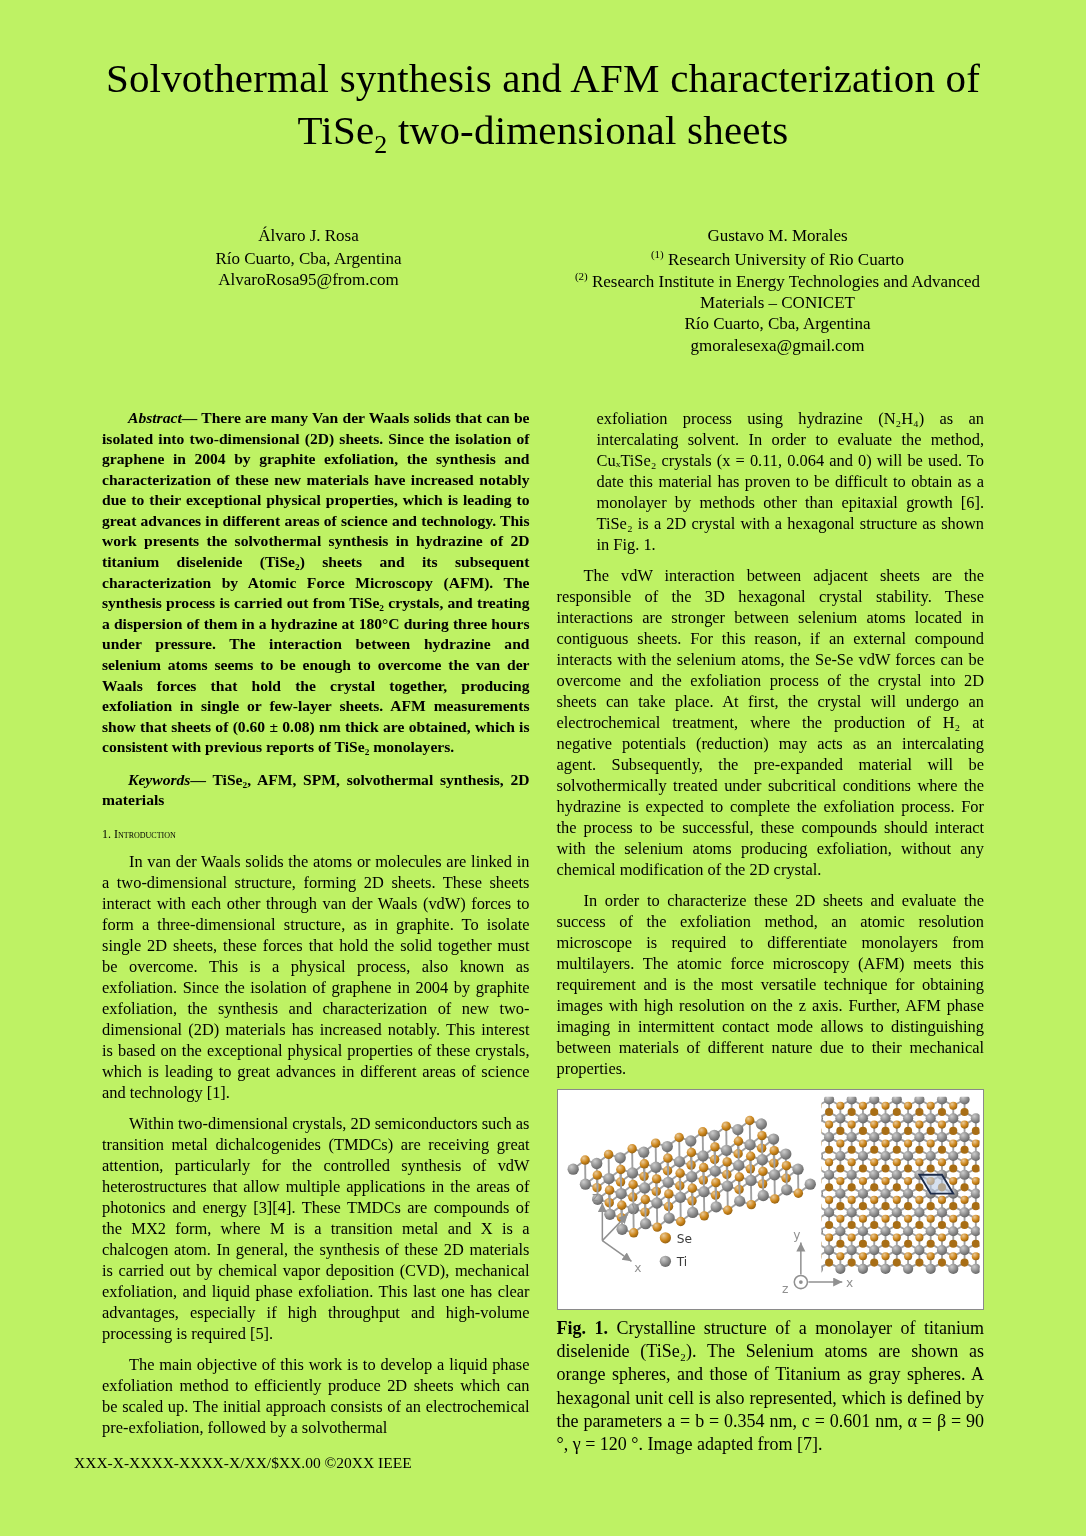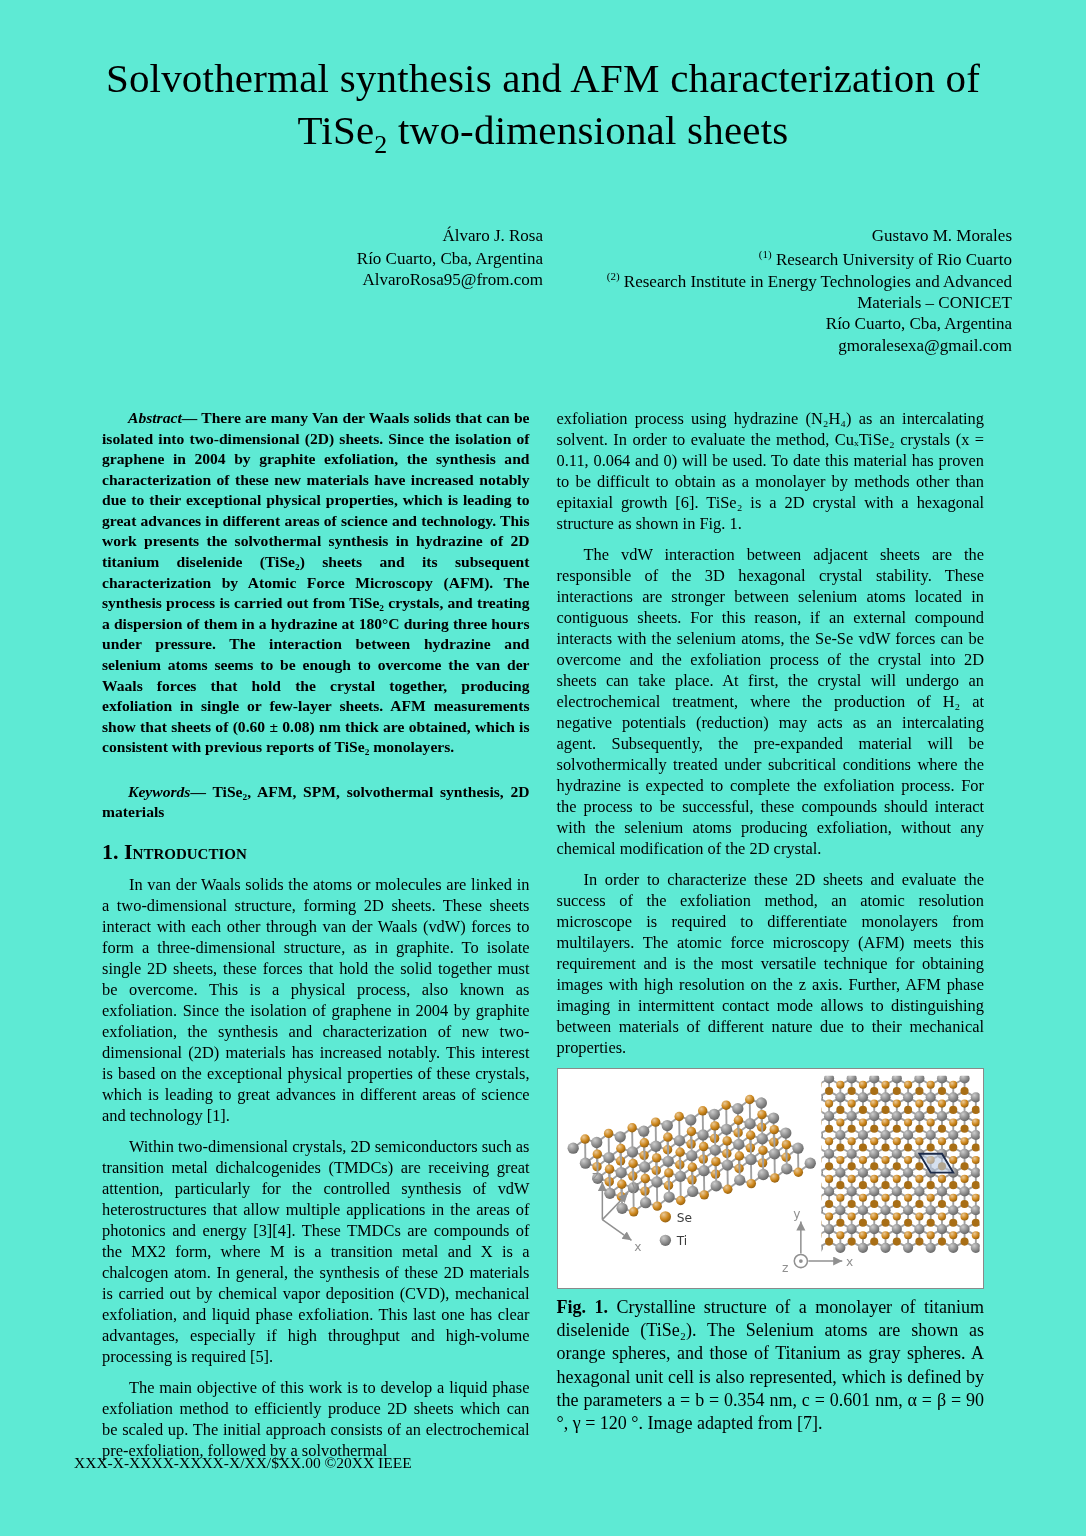--- a/index.html
+++ b/index.html
@@ -1,46 +1,46 @@
 <!DOCTYPE html>
 <html><head>
 <meta charset="utf-8">
 <style>
   html,body{margin:0;padding:0;background:#e8e8e8;}
   .page{
-    width:1086px;height:1536px;background:#5eead4;position:relative;
+    width:1086px;height:1536px;background:#bef264;position:relative;
     font-family:"Liberation Serif","DejaVu Serif","DejaVu Sans",serif;color:#000;
     overflow:hidden;margin:0 auto;
   }
   .title{
     margin:52px 70px 0 70px;text-align:center;font-weight:normal;
     font-size:41px;line-height:1.27;letter-spacing:0.2px;
   }
   .title sub{font-size:26px;}
   .authors{display:flex;margin:64px 74px 0 74px;}
-  .author{width:50%;text-align:right;font-size:17px;line-height:1.26;}
+  .author{width:50%;text-align:center;font-size:17px;line-height:1.26;}
   .author .a-name{margin-bottom:1px;}
   .author sup{font-size:11px;}
   .cols{display:flex;gap:27px;padding:0 102px;margin-top:52px;}
   .col{width:455px;}
   .abs{
     font-weight:bold;font-size:15.6px;line-height:1.32;text-align:justify;
     text-indent:26px;margin:0 0 9px 0;
   }
   .abs .lead-i{font-style:italic;}
-  .kw{margin-top:24px;}
+  .kw{margin-top:12px;}
   .sec{
-    font-size:22px;font-weight:bold;font-variant:small-caps;
+    font-size:12px;font-weight:normal;font-variant:small-caps;
     margin:16px 0 9px 0;
   }
   .body-p{
     font-size:16.4px;line-height:1.28;text-align:justify;
     text-indent:27px;margin:0 0 10px 0;
   }
-  .body-p.noind{text-indent:0;}
+  .body-p.noind{text-indent:0;margin-left:40px;}
   .figbox{
     border:1.5px solid #8a8a8a;background:#fff;margin:4px 0 7px 0;padding:2px;
   }
   .figbox svg{display:block;width:100%;height:auto;}
   .caption{
     font-size:18px;line-height:1.3;text-align:justify;margin:2px 0 0 0;
   }
   .footer{
     position:absolute;left:74px;bottom:64px;font-size:15.5px;
   }

